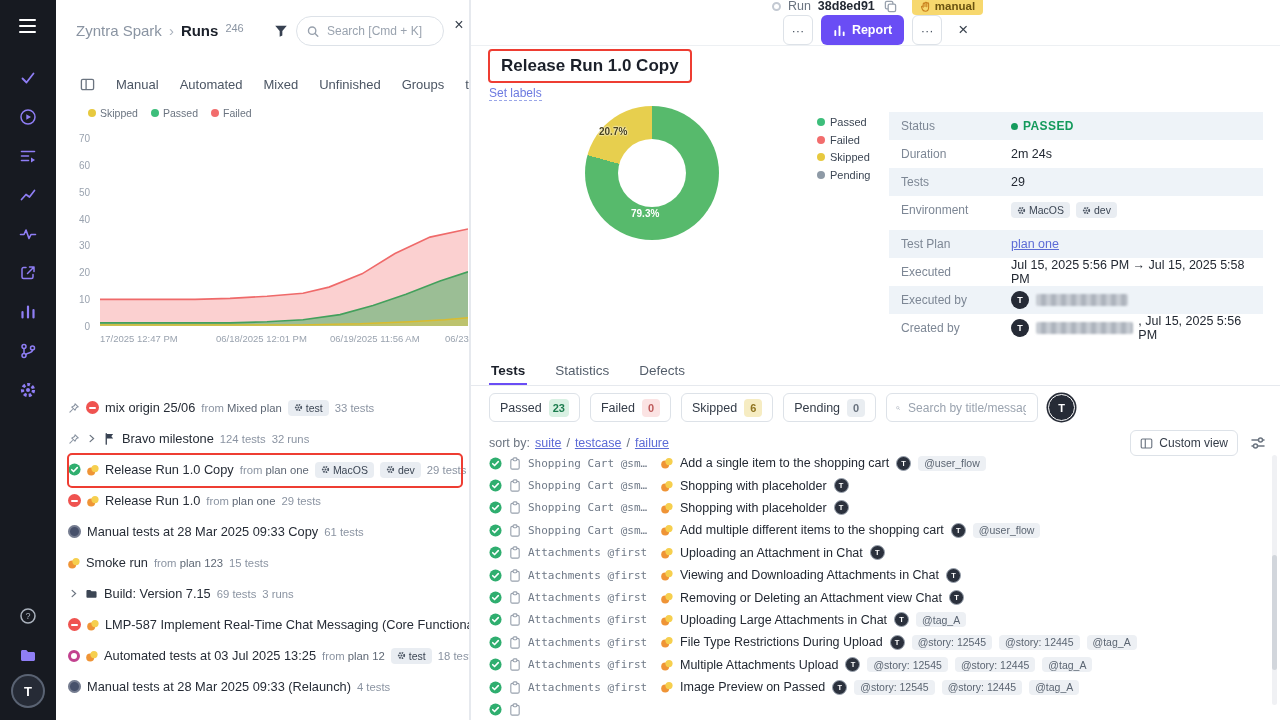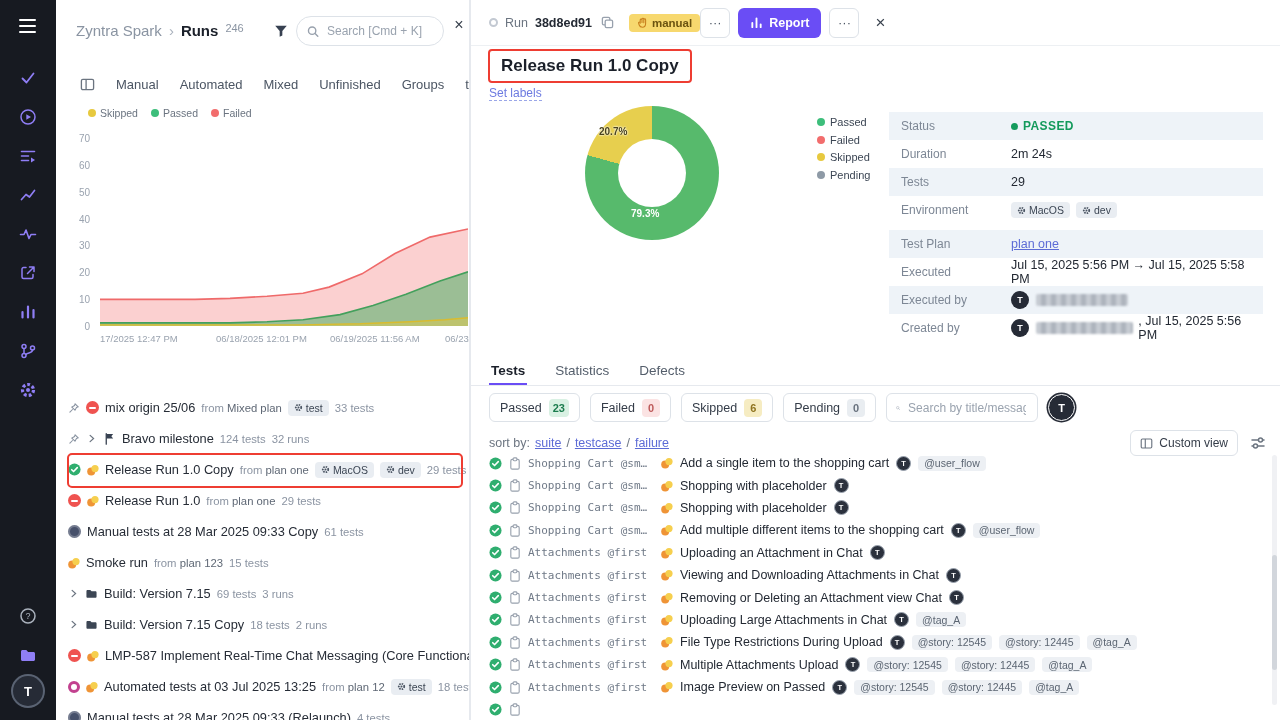--- a/index.html
+++ b/index.html
@@ -42,21 +42,21 @@
   .pill{display:inline-flex;align-items:center;gap:3px;background:#e9edf2;border-radius:4px;padding:2px 6px;font-size:10.5px;color:#3c4654;flex:none;}
   .st-icon{flex:none;display:flex;align-items:center;justify-content:center;}
   .st-fail{width:13px;height:13px;border-radius:50%;background:#ef5350;position:relative;}
   .st-fail::after{content:"";position:absolute;left:3px;top:5.5px;width:7px;height:2px;background:#fff;border-radius:1px;}
   .st-dark{width:13px;height:13px;border-radius:50%;background:#47516b;box-shadow:inset 0 0 0 2px rgba(255,255,255,.25);}
   .st-auto{width:12px;height:12px;border-radius:50%;border:3px solid #c2418f;box-sizing:border-box;background:#fff;}
   .anno{position:absolute;border:2px solid #ee3d32;border-radius:5px;pointer-events:none;z-index:6;}
   .anno-runs{left:11px;top:453px;width:392px;height:31px;}
   
   .detail{position:absolute;left:470px;top:0;width:810px;height:720px;background:#fff;border-left:1px solid #e6e9ee;box-sizing:border-box;overflow:hidden;}
-  .dt-header{position:absolute;top:0;left:0;right:0;height:46px;border-bottom:1px solid #edf0f3;display:flex;align-items:center;justify-content:flex-start;padding:0 14px 0 18px;box-sizing:border-box;}
+  .dt-header{position:absolute;top:0;left:0;right:0;height:46px;border-bottom:1px solid #edf0f3;display:flex;align-items:center;justify-content:flex-end;padding:0 14px 0 18px;box-sizing:border-box;flex-direction:column;}
   .h-left{display:flex;align-items:center;gap:7px;}
   .run-dot{width:9px;height:9px;border:2px solid #c3c9d2;border-radius:50%;box-sizing:border-box;}
   .run-label{font-size:12.5px;color:#6b7480;}
   .run-id{font-size:12.5px;font-weight:700;color:#232933;}
   .copy-btn{background:none;border:none;cursor:pointer;padding:0 2px;display:flex;}
   .manual-badge{display:flex;align-items:center;gap:4px;background:#f7d86e;border-radius:4px;padding:3px 8px;font-size:11.5px;font-weight:600;color:#6b5310;margin-left:6px;}
   .h-right{display:flex;align-items:center;gap:8px;}
   .btn-outline{height:30px;display:flex;align-items:center;gap:6px;padding:0 12px;border:1px solid #cfc6fa;border-radius:6px;background:#fff;color:#6a4df5;font-size:12.5px;font-weight:600;cursor:pointer;}
   .btn-square{width:30px;height:30px;border:1px solid #dde2e8;border-radius:6px;background:#fff;color:#4b5563;font-size:13px;display:flex;align-items:center;justify-content:center;cursor:pointer;}
   .btn-primary{height:30px;display:flex;align-items:center;gap:6px;padding:0 12px;background:#6a4df5;border:none;border-radius:6px;color:#fff;font-size:12.5px;font-weight:600;cursor:pointer;}
@@ -372,35 +372,20 @@
         <span style="display:flex">
             <svg width="13" height="13" viewBox="0 0 18 18">
               <path d="M2 5.5 C2 4.7 2.7 4 3.5 4 h3.8 l1.8 2 h5.4 c.8 0 1.5 .7 1.5 1.5 v6 c0 .8 -.7 1.5 -1.5 1.5 h-11 C2.7 15 2 14.3 2 13.5 Z" fill="#3c4654"></path>
             </svg>
           </span>
         <span class="run-title">Build: Version 7.15</span>
         <span class="run-meta">69 tests</span>
         <span class="run-meta">3 runs</span>
       </div>
       <div class="run-row">
-        <span style="display:flex">
-            <svg width="11" height="11" viewBox="0 0 16 16" fill="none" stroke="#6b7480" stroke-width="1.8" stroke-linecap="round">
-              <path d="M6 3.5 l5 4.5 -5 4.5"></path>
-            </svg>
-          </span>
-        <span style="display:flex">
-            <svg width="13" height="13" viewBox="0 0 18 18">
-              <path d="M2 5.5 C2 4.7 2.7 4 3.5 4 h3.8 l1.8 2 h5.4 c.8 0 1.5 .7 1.5 1.5 v6 c0 .8 -.7 1.5 -1.5 1.5 h-11 C2.7 15 2 14.3 2 13.5 Z" fill="#3c4654"></path>
-            </svg>
-          </span>
-        <span class="run-title">Build: Version 7.15 Copy</span>
-        <span class="run-meta">18 tests</span>
-        <span class="run-meta">2 runs</span>
-      </div>
-      <div class="run-row">
         <span class="st-icon st-fail"></span>
         <span style="display:flex">
             <svg width="12" height="12" viewBox="0 0 12 12">
               <circle cx="4.2" cy="7.5" r="4" fill="#ef9436"></circle>
               <circle cx="8" cy="4.6" r="3.6" fill="#f6cf4e"></circle>
             </svg>
           </span>
         <span class="run-title">LMP-587 Implement Real-Time Chat Messaging (Core Functionality)</span>
       </div>
       <div class="run-row">

